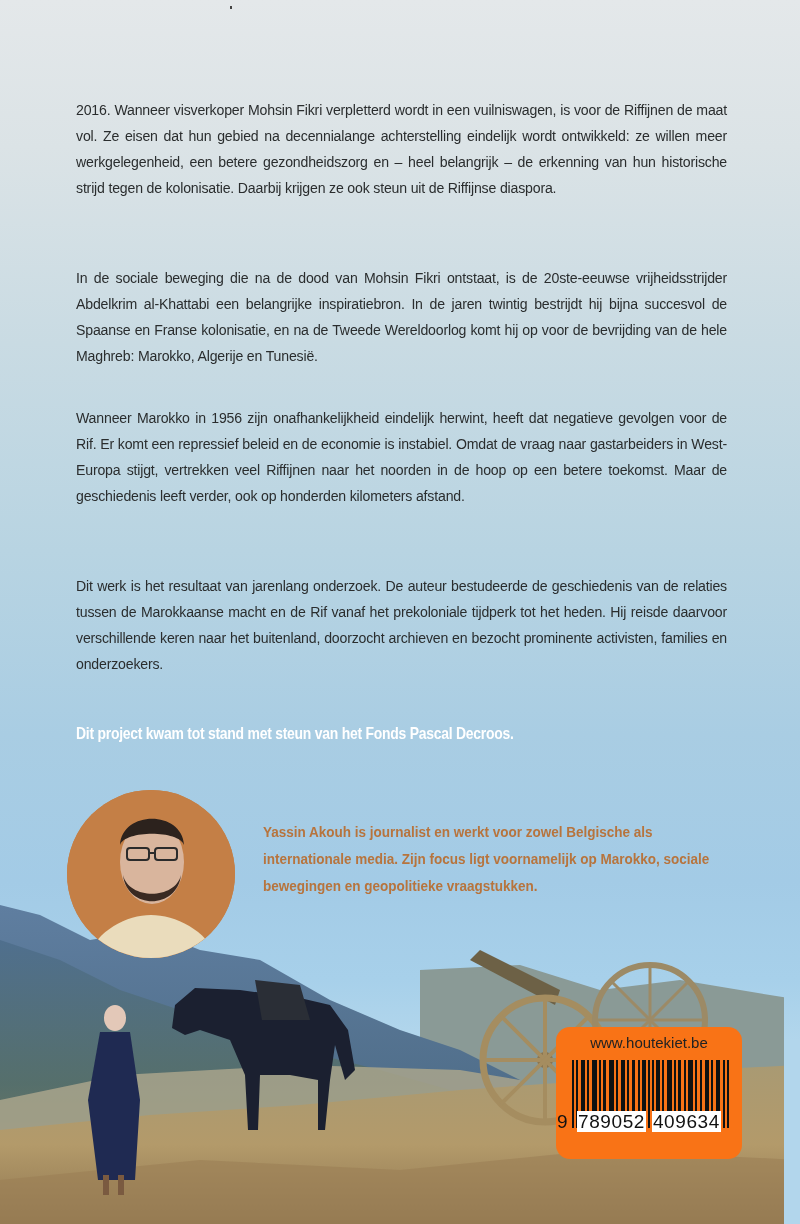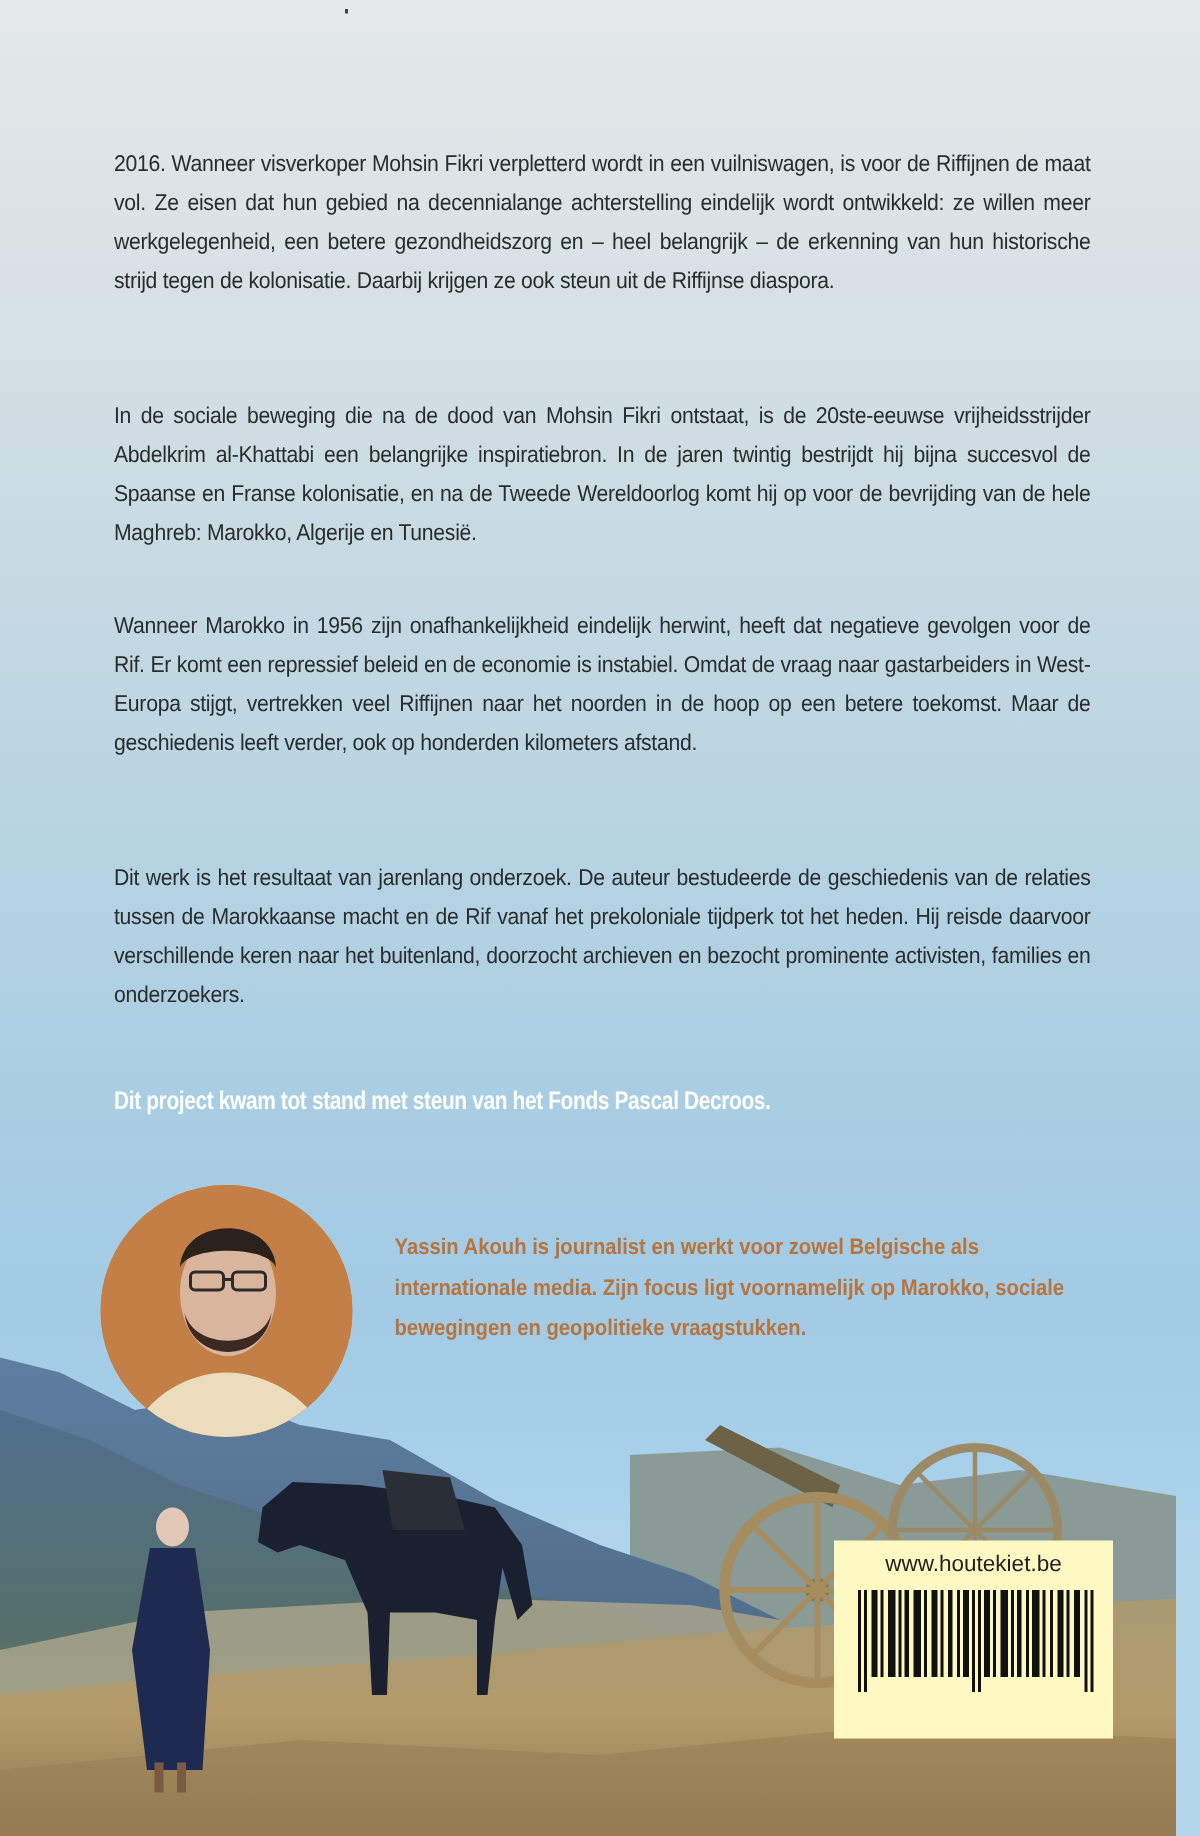--- a/index.html
+++ b/index.html
@@ -40,21 +40,21 @@
       transform: scaleX(0.9); transform-origin: left top;
     }
     
     .landscape { position: absolute; left: 0; top: 880px; width: 800px; height: 344px; }
     .avatar-wrap {
       position: absolute; left: 67px; top: 790px; width: 168px; height: 168px;
       border-radius: 50%; background: #c47f46; overflow: hidden; z-index: 3;
     }
     .barcode-box {
       position: absolute; left: 556px; top: 1027px; width: 186px; height: 132px;
-      background: #fef9c3; z-index: 4;
+      background: #f97316; z-index: 4; border-radius: 14px;
     }
     .barcode-url {
       position: absolute; left: 0; top: 7px; width: 186px; text-align: center;
       font-family: "Liberation Sans", sans-serif; font-size: 15px; color: #222;
     }
     .barcode-bars { position: absolute; left: 16px; top: 33px; width: 160px; height: 68px; }
     .barcode-digits {
       position: absolute; left: 0; top: 84px; width: 186px;
       font-family: "Liberation Sans", sans-serif; font-size: 19px; color: #111;
       letter-spacing: 0.6px; padding-left: 1px;
@@ -173,14 +173,18 @@
         <rect x="116" y="0" width="5" height="58"></rect>
           <rect x="123" y="0" width="2" height="58"></rect>
         <rect x="128" y="0" width="2" height="58"></rect>
           <rect x="133" y="0" width="4" height="58"></rect>
         <rect x="139" y="0" width="2" height="58"></rect>
           <rect x="144" y="0" width="4" height="58"></rect>
         <rect x="151" y="0" width="2" height="68"></rect>
           <rect x="155" y="0" width="2" height="68"></rect>
       </g>
     </svg>
+    <div class="barcode-digits">
+      <span class="lead">9</span><span class="grp">789052</span>
+      <span class="grp">409634</span>
+    </div>
   </div>
 </div>
 
 </body></html>

